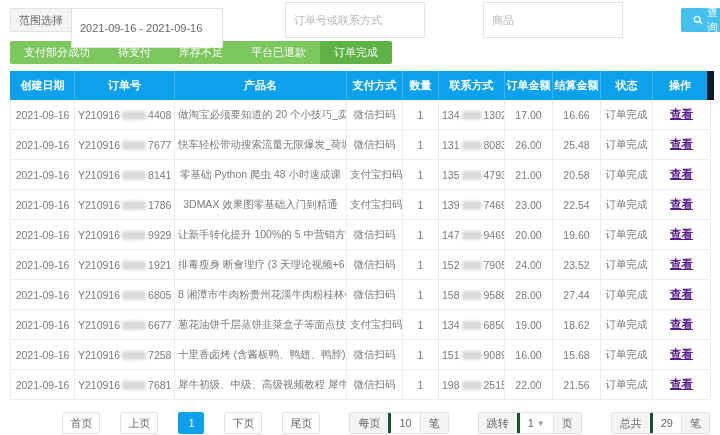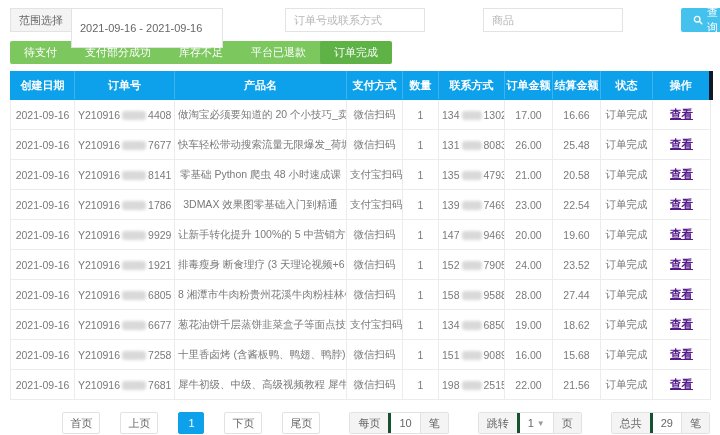--- a/index.html
+++ b/index.html
@@ -7,41 +7,41 @@
     font-family:"Liberation Sans","DejaVu Sans",sans-serif; color:#737373; }
   .page { padding:8px 10px 0 10px; }
 
   
   .search-bar { display:flex; align-items:center; height:24px; }
   .input-group { display:flex; height:24px; }
   .addon { background:#f4f4f4; border:1px solid #e3e3e3; border-right:none;
     font-size:11px; color:#666; display:flex; align-items:center; padding:0 8px; white-space:nowrap; }
   .date-input { width:152px; height:40px; border:1px solid #e3e3e3; font-size:11px;
     color:#666; padding:0 8px; outline:none; font-family:inherit; }
-  .txt-input { height:24px; border:1px solid #e3e3e3; font-size:11px; color:#666;
+  .txt-input { height:36px; border:1px solid #e3e3e3; font-size:11px; color:#666;
     padding:0 8px; outline:none; font-family:inherit; }
   .txt-input::placeholder { color:#b5b5b5; }
   .inp-order { width:140px; margin-left:62px; }
   .inp-product { width:140px; margin-left:58px; }
   .btn-search { margin-left:58px; height:24px; padding:0 12px; border:none; border-radius:2px;
     background:#45c1ed; color:#fff; font-size:11px; display:flex; align-items:center; gap:4px;
     cursor:pointer; font-family:inherit; }
   .search-glyph { width:10px; height:10px; display:inline-block; }
 
   
   .tabs { margin-top:9px; display:flex; background:#7cc75e; width:352px; height:23px; border-radius:2px; }
   .tab { color:#fff; font-size:11px; display:flex; align-items:center; justify-content:center;
     padding:0 14px; cursor:pointer; flex:1; white-space:nowrap; }
   .tab.active { background:#5fb246; border-radius:2px; }
 
   
   table { margin-top:7px; width:700px; border-collapse:collapse; table-layout:fixed; }
   th { background:#0ca1ea; color:#fff; font-size:11px; font-weight:bold; height:28px;
     border:1px solid #0ca1ea; border-right:1px solid #3db4ef; text-align:center; overflow:hidden; white-space:nowrap; }
-  th:last-child { border-right:4px solid #0f172a;font-family:Liberation Mono, monospace; }
+  th:last-child { border-right:7px solid #0f172a;font-family:Liberation Mono, monospace; }
   td { border:1px solid #ececec; font-size:10.5px; color:#7a7a7a; height:30px;
     text-align:center; padding:0 3px; overflow:hidden; white-space:nowrap; }
   td.product { font-size:10.5px; }
   a.view { color:#551a8b; font-weight:bold; font-size:11.5px; text-decoration:underline; cursor:pointer; }
   .redact { display:inline-block; width:24px; height:9px; background:#d9d9d9;
     border-radius:3px; filter:blur(1.5px); vertical-align:middle; margin:0 2px; }
   .redact.phone { width:20px; }
 
   
   .pager { margin-top:12px; display:flex; justify-content:flex-end; align-items:center;
@@ -72,22 +72,22 @@
         <svg viewBox="0 0 12 12" width="10" height="10">
             <circle cx="5" cy="5" r="3.4" fill="none" stroke="#fff" stroke-width="1.6"></circle>
             <line x1="7.6" y1="7.6" x2="10.6" y2="10.6" stroke="#fff" stroke-width="1.6" stroke-linecap="round"></line>
           </svg>
       </span>
       <span>查询</span>
     </button>
   </div>
 
   <div class="tabs">
+    <div class="tab">支付部分成功</div>
     <div class="tab">待支付</div>
-    <div class="tab">支付部分成功</div>
     <div class="tab">库存不足</div>
     <div class="tab">平台已退款</div>
     <div class="tab active">订单完成</div>
   </div>
 
   <table>
     <colgroup>
       <col style="width:64px">
         <col style="width:100px">
         <col style="width:172px">

